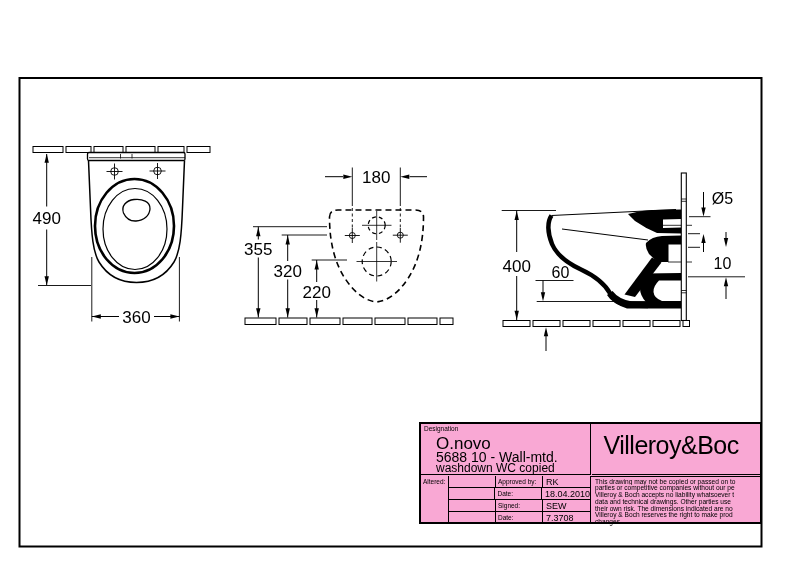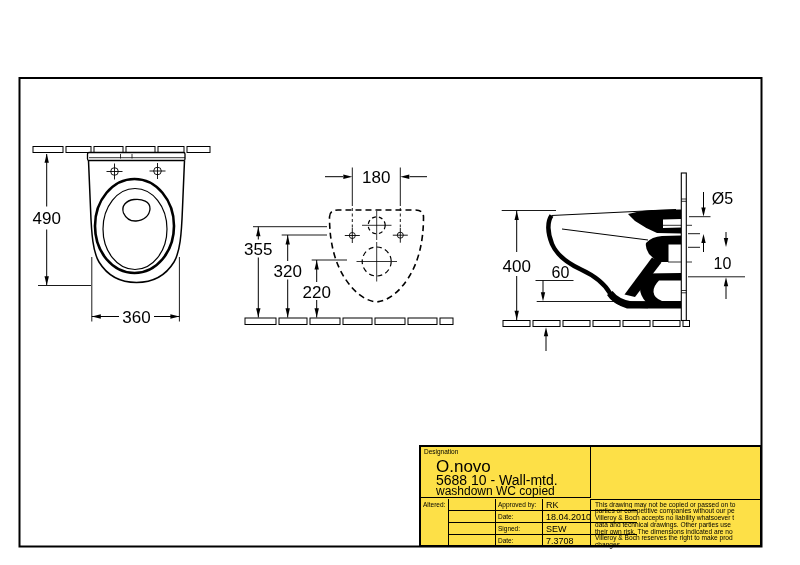--- a/index.html
+++ b/index.html
@@ -3,31 +3,31 @@
 <meta charset="utf-8">
 <style>
   html,body{margin:0;padding:0;background:#fff;}
   .canvas{position:relative;width:800px;height:565px;background:#ffffff;overflow:hidden;
           font-family:"Liberation Sans",sans-serif;color:#000;}
   svg{position:absolute;left:0;top:0;}
   svg text{fill:#000;font-family:"Liberation Sans",sans-serif;}
   .dim{font-size:17px;}
   .dim-s{font-size:16px;}
   
-  .tblock{position:absolute;left:419px;top:445px;width:343px;height:102px;
-          border:2px solid #000;box-sizing:border-box;background:#fde047;}
+  .tblock{position:absolute;left:419px;top:422px;width:343px;height:102px;
+          border:2px solid #000;box-sizing:border-box;background:#f9a8d4;}
   .desig{position:absolute;left:0;top:0;width:169px;height:50px;
          border-right:1.5px solid #000;border-bottom:1.5px solid #000;}
   .desig-label{position:absolute;left:3px;top:1px;font-size:6.5px;}
   .prod-line{position:absolute;left:15px;top:10px;font-size:17px;}
   .prod-d1{position:absolute;left:15px;top:28px;font-size:14px;line-height:10px;}
   .prod-d2{position:absolute;left:15px;top:39px;font-size:12px;line-height:10px;}
   .logo{position:absolute;left:170.5px;top:0;right:0;height:50px;border-bottom:1.5px solid #000;}
   .logo-text{position:absolute;left:12px;top:7px;font-size:25px;letter-spacing:-0.5px;white-space:nowrap;}
-  .ttable{position:absolute;left:0;top:51.5px;width:169px;bottom:0;padding-left:47px;}
+  .ttable{position:absolute;left:0;top:51.5px;width:169px;bottom:0;}
   .altered{position:absolute;left:0;top:0;width:28px;height:100%;
            border-right:1px solid #000;font-size:6.5px;padding:2px 0 0 2px;box-sizing:border-box;}
   .trows{position:absolute;left:28px;right:0;top:0;bottom:0;display:flex;flex-direction:column;}
   .trow{flex:1;display:flex;border-bottom:1px solid #000;box-sizing:border-box;}
   .trow:last-child{border-bottom:none;}
   .tc-empty{width:47px;border-right:1px solid #000;box-sizing:border-box;}
   .tc-label{width:47px;border-right:1px solid #000;box-sizing:border-box;
             font-size:6.5px;padding:2px 0 0 2px;}
   .tc-value{flex:1;font-size:9px;padding:1px 0 0 3px;}
   .legal{position:absolute;left:169px;top:51.5px;right:0;bottom:0;
@@ -253,20 +253,23 @@
   <text class="dim-s" x="722.5" y="204" text-anchor="middle">Ø5</text>
   <text class="dim-s" x="722.5" y="268.5" text-anchor="middle">10</text>
 </svg>
 
 <div class="tblock">
   <div class="desig">
     <div class="desig-label">Designation</div>
     <div class="prod-line">O.novo</div>
     <div class="prod-d1">5688 10 - Wall-mtd.</div>
     <div class="prod-d2">washdown WC copied</div>
+  </div>
+  <div class="logo">
+    <div class="logo-text">Villeroy&amp;Boc</div>
   </div>
   <div class="ttable">
     <div class="altered">Altered:</div>
     <div class="trows">
       <div class="trow">
         <div class="tc-empty"></div>
         <div class="tc-label">Approved by:</div>
         <div class="tc-value">RK</div>
       </div>
       <div class="trow">

